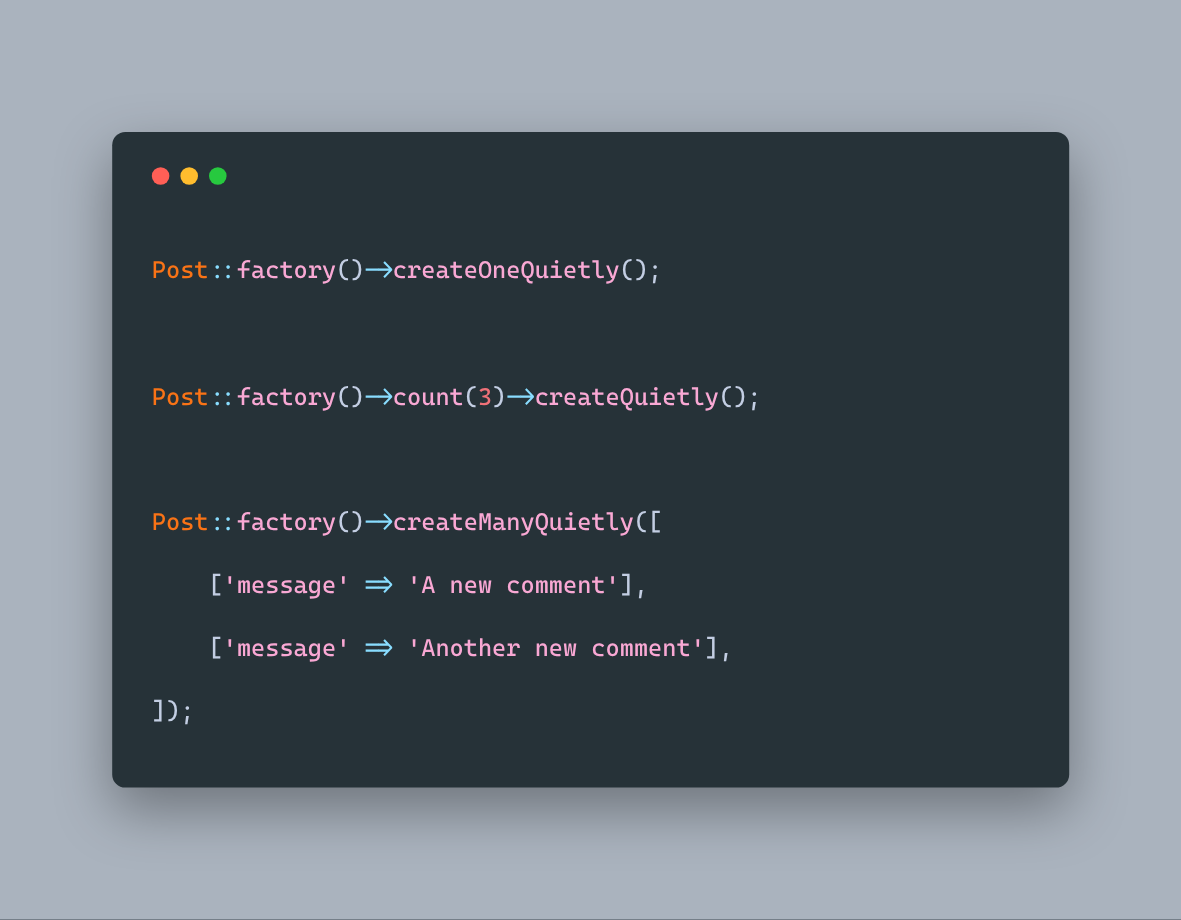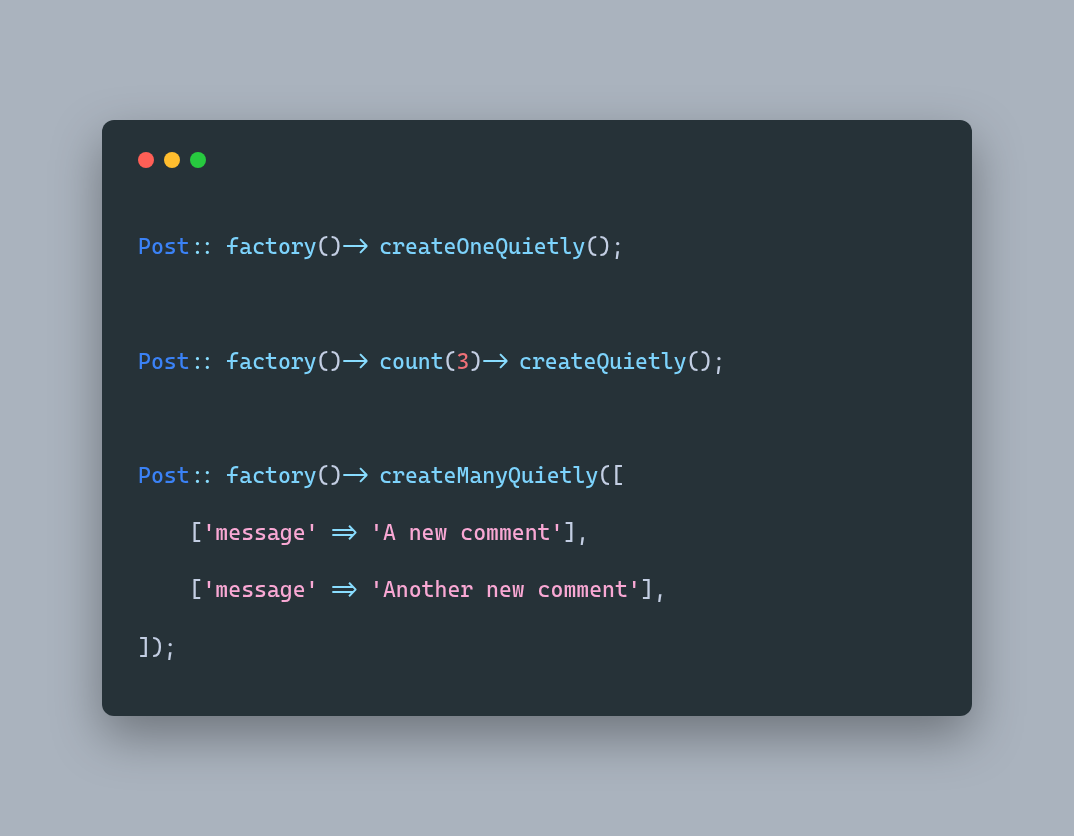--- a/index.html
+++ b/index.html
@@ -32,23 +32,23 @@
     }
     .dot.red { background: #ff5f56; }
     .dot.yellow { background: #ffbd2e; }
     .dot.green { background: #27c93f; }
     .code {
       font-size: 22px;
       line-height: 2.6;
       color: #c3cee3;
       white-space: pre;
     }
-    .tok-class  { color: #3b82f6; }
+    .tok-class  { color: #f97316; }
     .tok-op     { color: #89ddff; }
-    .tok-method { color: #7dd3fc; margin-left: 11px; }
+    .tok-method { color: #f9a8d4; }
     .tok-punc   { color: #c3cee3; }
     .tok-num    { color: #f07178; }
     .tok-str    { color: #f9a8d4; }
   </style>
 </head>
 <body>
 
 <div class="window">
   <div class="titlebar">
     <div class="dot red"></div>

